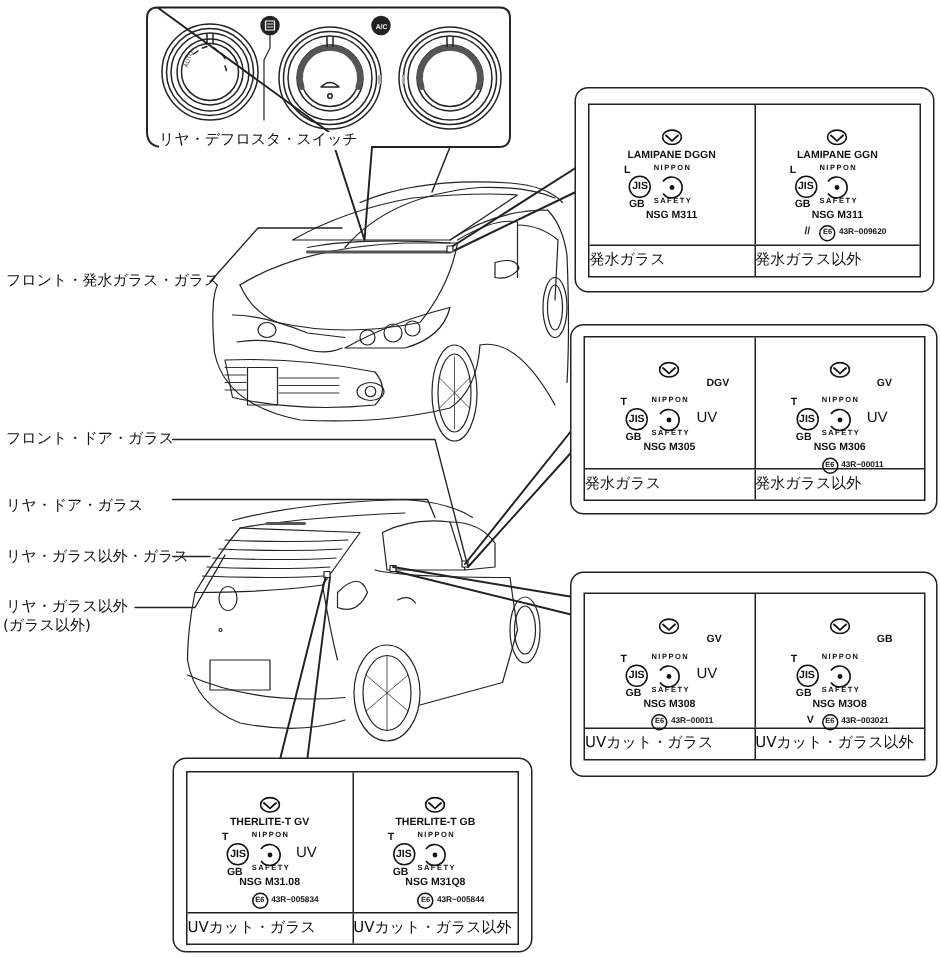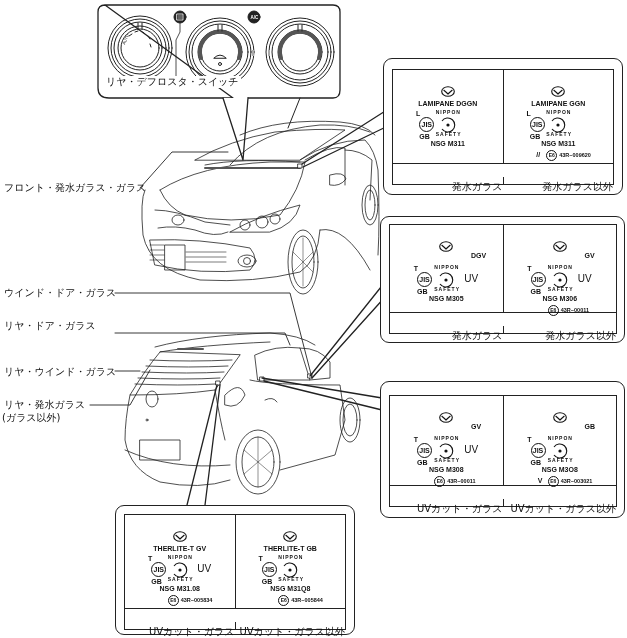--- a/index.html
+++ b/index.html
@@ -6,21 +6,21 @@
   body { width:627px; height:638px; position:relative; overflow:hidden;
          font-family:"DejaVu Sans", sans-serif; color:#111; }
   svg.art { position:absolute; left:0; top:0; width:627px; height:638px; }
   .label { position:absolute; font-size:10px; white-space:nowrap; line-height:12px; color:#111; }
   .box { position:absolute; border:1.6px solid #222; border-radius:9px; background:#fff; }
   .table { position:absolute; border:1.3px solid #222; display:flex; flex-direction:column; background:#fff; }
   .cells { display:flex; flex:1; }
   .cell { flex:1; position:relative; border-right:1.3px solid #222; }
   .cell:last-child { border-right:none; }
   .caps { display:flex; border-top:1.3px solid #222; height:20px; }
-  .cap { flex:1; text-align:right; font-size:10px; line-height:20px; border-right:1.3px solid #222; white-space:nowrap;margin-top:13px; }
+  .cap { flex:1; text-align:left; font-size:10px; line-height:20px; border-right:1.3px solid #222; white-space:nowrap; }
   .cap:last-child { border-right:none; }
   .mk { position:absolute; font-family:"Liberation Sans", sans-serif; font-size:6px; font-weight:bold; white-space:nowrap; line-height:7px; color:#111; }
   .mk.big { font-size:10px; font-weight:normal; line-height:11px; }
   .mk.mid { font-size:7px; }
   .mazda { position:absolute; width:14px; height:11px; }
   .jis { position:absolute; width:13px; height:13px; border:1.2px solid #111; border-radius:50%;
          font-family:"Liberation Sans", sans-serif; font-size:7px; font-weight:bold; text-align:center; line-height:13px; }
   .eb { position:absolute; width:9px; height:9px; border:1px solid #111; border-radius:50%;
         font-family:"Liberation Sans", sans-serif; font-size:5px; font-weight:bold; text-align:center; line-height:9px; }
   .nsafe { position:absolute; width:36px; height:30px; }
@@ -179,27 +179,27 @@
   <path d="M310,376 L385,282" stroke-width="1.3"></path>
   <path d="M312,378 L385,297" stroke-width="1.3"></path>
 
   <path d="M262,378 L382,398" stroke-width="1.3"></path>
   <path d="M264,381 L382,410" stroke-width="1.3"></path>
 
   <path d="M217,385 L187,505" stroke-width="1.3"></path>
   <path d="M220,385 L205,505" stroke-width="1.3"></path>
 </svg>
 
-<div class="label" style="left:106px; top:76px; font-size:10px; background:#fff; padding-right:2px;">リヤ・デフロスタ・スイッチ</div>
+<div class="label" style="left:106px; top:88px; font-size:10px; background:#fff; padding-right:2px;">リヤ・デフロスタ・スイッチ</div>
 
 <div class="label" style="left:4px; top:182px;">フロント・発水ガラス・ガラス</div>
-<div class="label" style="left:4px; top:287px;">ウインド・ドア・ガラス</div>
-<div class="label" style="left:4px; top:321px;font-family:Liberation Mono, monospace;">リヤ・ドア・ガラス</div>
-<div class="label" style="left:4px; top:366px;">リヤ・ウインド・ガラス</div>
-<div class="label" style="left:4px; top:399px;">リヤ・発水ガラス</div>
+<div class="label" style="left:4px; top:287px;">フロント・ドア・ガラス</div>
+<div class="label" style="left:4px; top:332px;">リヤ・ドア・ガラス</div>
+<div class="label" style="left:4px; top:366px;">リヤ・ガラス以外・ガラス</div>
+<div class="label" style="left:4px; top:399px;">リヤ・ガラス以外</div>
 <div class="label" style="left:2px; top:412px;">(ガラス以外)</div>
 
 <div class="box" style="left:383px; top:58px; width:238px; height:135px;">
   <div class="table" style="left:8px; top:10px; width:220px; height:114px;">
       <div class="cells">
         <div class="cell">
           <span class="mazda" style="left:calc(50% - 7px); top:12px;"><svg viewBox="0 0 14 11" width="14" height="11">
               <ellipse cx="7" cy="5.5" rx="6.3" ry="4.8" fill="none" stroke="#111" stroke-width="1.1"></ellipse>
               <path d="M2.6,4 Q5,6 7,8 Q9,6 11.4,4" fill="none" stroke="#111" stroke-width="1.1"></path>
             </svg></span>

